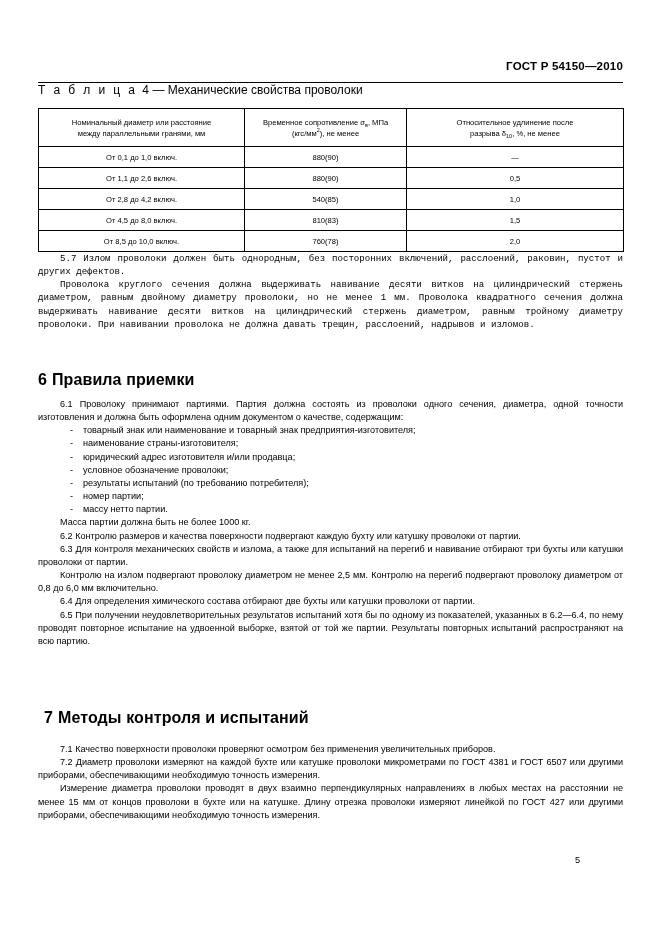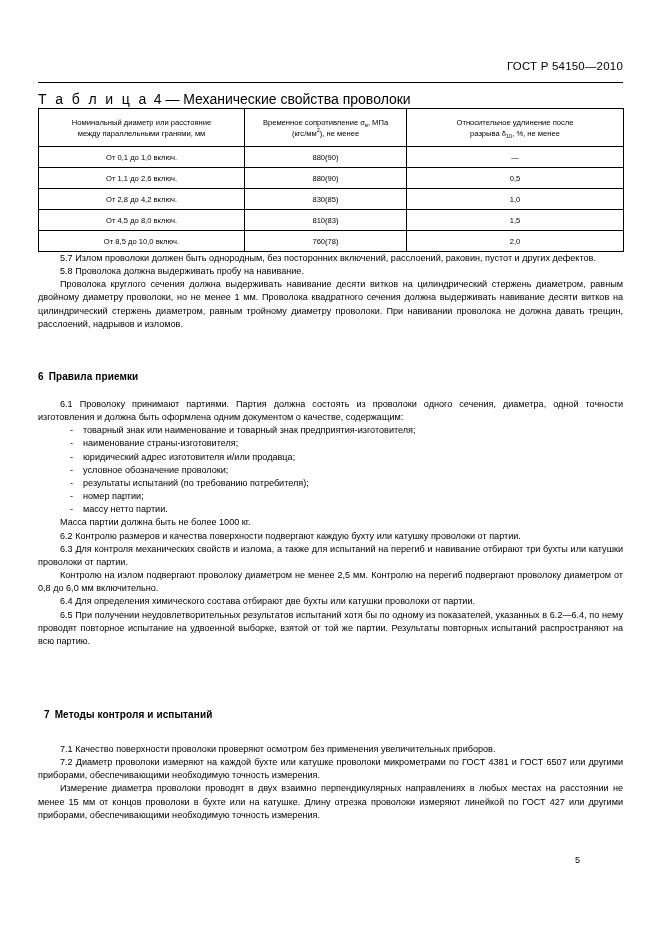--- a/index.html
+++ b/index.html
@@ -26,40 +26,40 @@
     left: 38px;
     top: 60px;
     width: 585px;
     height: 22px;
   }
   .page-header .std-id {
     position: absolute;
     right: 0;
     top: 0;
     font-size: 11.5px;
-    font-weight: normal;
+    font-weight: bold;
     letter-spacing: 0.2px;
     white-space: nowrap;
     padding-left: 40px;
   }
   .header-rule {
     position: absolute;
     left: 38px;
     top: 82px;
     width: 585px;
     height: 1px;
     background: #000000;
   }
 
   
   .table-caption {
     position: absolute;
     left: 38px;
-    top: 91px;
-    font-size: 14px;
+    top: 83px;
+    font-size: 12px;
     white-space: nowrap;
   }
   .table-caption .spaced {
     letter-spacing: 2.4px;
   }
   table.props {
     position: absolute;
     left: 38px;
     top: 108px;
     width: 585px;
@@ -115,29 +115,29 @@
     padding: 0 0 0 45px;
     position: relative;
     text-indent: 0;
   }
   .body-text ul li .dash {
     position: absolute;
     left: 32px;
   }
   h2.section-title {
     margin: 0;
-    font-size: 10px;
+    font-size: 16px;
     font-weight: bold;
     text-indent: 0;
     letter-spacing: 0.1px;
   }
   .sec-num-gap { display: inline-block; width: 5px; }
 
   
-  #blk-5x      { top: 252px; }
+  #blk-5x      { top: 252px; font-family: Liberation Mono, monospace; }
   #sec6-title  { position: absolute; left: 38px; top: 371px; width: 585px; }
   #blk-6x      { top: 398px; }
   #sec7-title  { position: absolute; left: 38px; top: 709px; width: 585px; margin-left: 6px; }
   #blk-7x      { top: 735px; margin-top: 8px; }
 
   .page-number {
     position: absolute;
     left: 575px;
     top: 855px;
     font-size: 9.2px;
@@ -188,39 +188,38 @@
         <td>880(90)</td>
         <td>—</td>
       </tr>
       <tr>
         <td>От 1,1 до 2,6 включ.</td>
         <td>880(90)</td>
         <td>0,5</td>
       </tr>
       <tr>
         <td>От 2,8 до 4,2 включ.</td>
-        <td>830(85)</td>
+        <td>540(85)</td>
         <td>1,0</td>
       </tr>
       <tr>
         <td>От 4,5 до 8,0 включ.</td>
         <td>810(83)</td>
         <td>1,5</td>
       </tr>
       <tr>
         <td>От 8,5 до 10,0 включ.</td>
         <td>760(78)</td>
         <td>2,0</td>
       </tr>
     </tbody>
   </table>
 
   <div class="body-text" id="blk-5x">
     <p>5.7  Излом проволоки должен быть однородным, без посторонних включений, расслоений, раковин, пустот и других дефектов.</p>
-    <p>5.8  Проволока должна выдерживать пробу на навивание.</p>
     <p>Проволока круглого сечения должна выдерживать навивание десяти витков на цилиндрический стержень диаметром, равным двойному диаметру проволоки, но не менее 1 мм. Проволока квадратного сечения должна выдерживать навивание десяти витков на цилиндрический стержень диаметром, равным тройному диаметру проволоки. При навивании проволока не должна давать трещин, расслоений, надрывов и изломов.</p>
   </div>
 
   <h2 class="section-title" id="sec6-title">
     <span>6</span><span class="sec-num-gap"></span><span>Правила приемки</span>
   </h2>
 
   <div class="body-text" id="blk-6x">
     <p>6.1  Проволоку принимают партиями. Партия должна состоять из проволоки одного сечения, диаметра, одной точности изготовления и должна быть оформлена одним документом о качестве, содержащим:</p>
     <ul>

